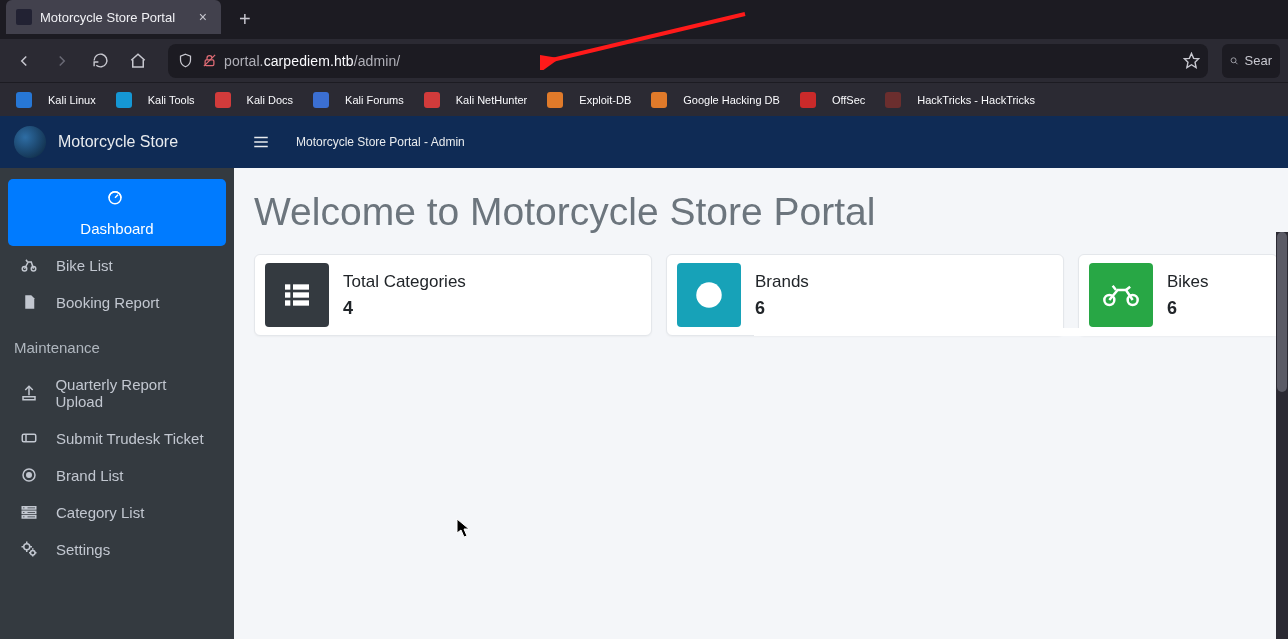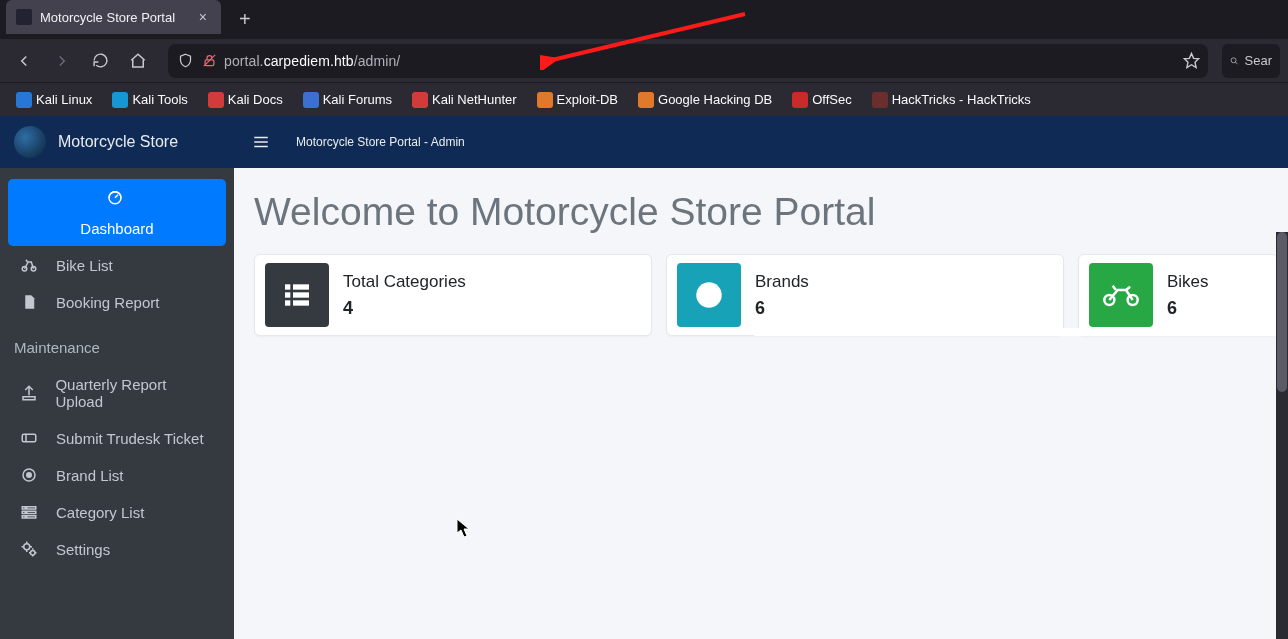--- a/index.html
+++ b/index.html
@@ -14,21 +14,21 @@
   .toolbar { height:44px; background:#2b2a33; display:flex; align-items:center; padding:0 8px; gap:6px; border-top:1px solid #1c1b22;}
   .tbtn { width:32px; height:32px; display:flex; align-items:center; justify-content:center; color:#c8c8d0; border-radius:4px; cursor:pointer;}
   .tbtn.disabled { color:#6a6a75; cursor:default;}
   .addrwrap { flex:1; height:34px; background:#1c1b22; border-radius:8px; display:flex; align-items:center; padding:0 8px; gap:6px; margin:0 8px;}
   .addr-icon { width:18px; display:flex; align-items:center; justify-content:center; color:#c8c8d0;}
   .url { color:#b0b0b8; font-size:14px; letter-spacing:.1px; }
   .url .host { color:#fbfbfe; }
   .star { margin-left:auto; color:#c8c8d0;}
   .searchpill { width:58px; height:34px; background:#1c1b22; border-radius:6px; display:flex; align-items:center; gap:6px; padding:12px 8px; color:#c8c8d0; font-size:13px;}
   .bookmarks { height:34px; background:#2b2a33; display:flex; align-items:center; padding:0 8px; gap:4px; border-top:1px solid #1c1b22;}
-  .bm { display:flex; align-items:center; gap:4px; padding:4px 8px; color:#fbfbfe; font-size:13px; border-radius:4px; cursor:pointer;}
+  .bm { display:flex; align-items:center; gap:16px; padding:4px 8px; color:#fbfbfe; font-size:11px; border-radius:4px; cursor:pointer;}
   .bm .bmi { width:16px; height:16px; display:inline-flex; align-items:center; justify-content:center; font-size:12px;}
   
   .arrow-svg { position:absolute; left:540px; top:10px; pointer-events:none; }
   
   .app { flex:1; display:flex; background:#fff; position:relative;}
   .sidebar { width:255px; background:#343a40; color:#c2c7d0; display:flex; flex-direction:column; font-size:15px;}
   .brandrow { height:52px; background:#0f2b55; display:flex; align-items:center; gap:12px; padding:0 14px; color:#e9ecef;}
   .brandrow .logo { width:32px; height:32px; border-radius:50%; background:radial-gradient(circle at 35% 35%, #2e6da4, #0b2239);}
   .brandrow .brandtxt{ font-size:16px; font-weight:400;}
   .navlist { padding:4px 8px; }

